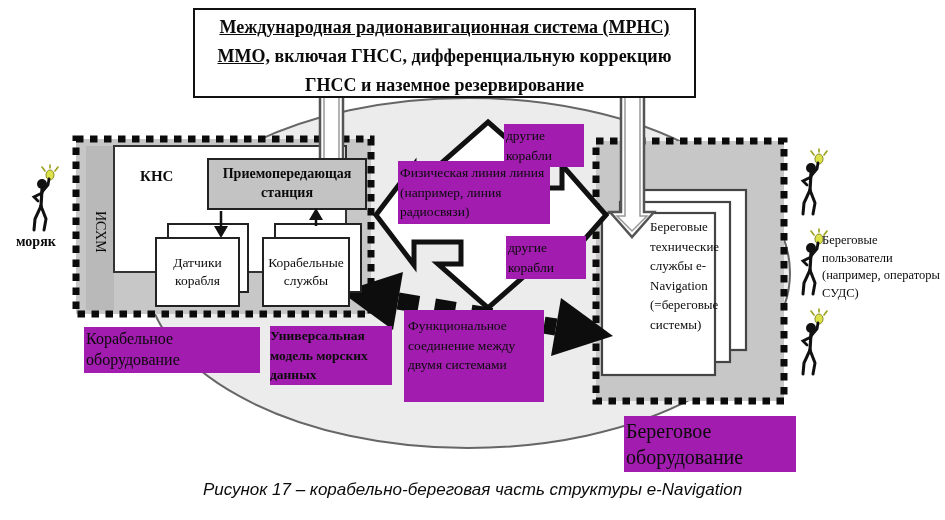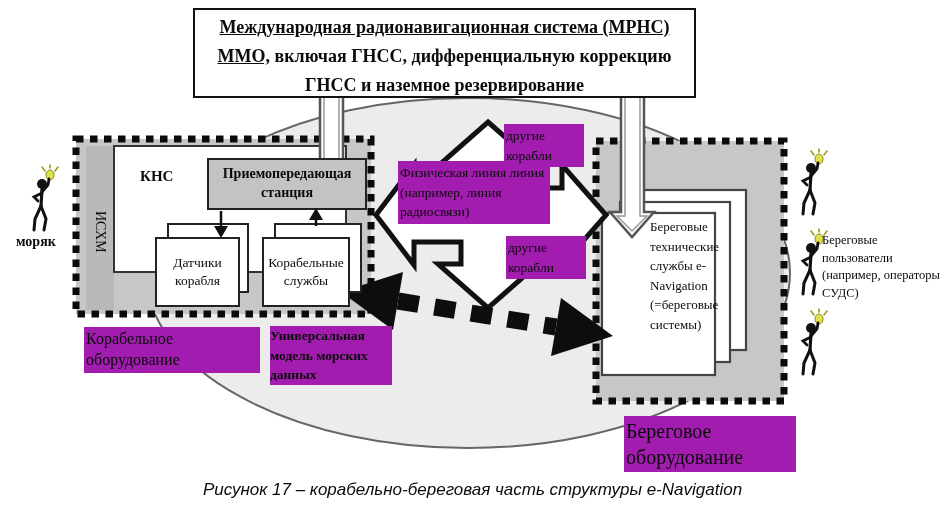--- a/index.html
+++ b/index.html
@@ -105,20 +105,21 @@
   <div id="sensors-front" class="abs stackfront ctr">Датчики корабля</div>
   <div id="systems-back" class="abs stackback"></div>
   <div id="systems-front" class="abs stackfront ctr">Корабельные службы</div>
   <div id="ship-equip" class="abs whitebg">Корабельное оборудование</div>
   <div id="sailor-label" class="abs">моряк</div>
 
   <div id="physical-link" class="abs whitebg">Физическая линия линия (например, линия радиосвязи)</div>
   <div id="other-ships-top" class="abs whitebg">другие корабли</div>
   <div id="other-ships-bottom" class="abs whitebg">другие корабли</div>
   <div id="universal-model" class="abs whitebg">Универсальная модель морских данных</div>
+  <div id="functional-link" class="abs whitebg">Функциональное соединение между двумя системами</div>
 
   <div id="shore-services" class="abs">Береговые технические службы e-Navigation (=береговые системы)</div>
   <div id="shore-equip" class="abs whitebg">Береговое оборудование</div>
   <div id="shore-users" class="abs">Береговые пользователи (например, операторы СУДС)</div>
 
   <svg width="945" height="520" viewBox="0 0 945 520" style="z-index:4;pointer-events:none">
     <line x1="221" y1="211" x2="221" y2="229" stroke="#111" stroke-width="2.5"></line>
     <polygon points="221,238 214,226 228,226" fill="#111"></polygon>
     <line x1="316" y1="226" x2="316" y2="217" stroke="#111" stroke-width="2.5"></line>
     <polygon points="316,208 309,220 323,220" fill="#111"></polygon>

